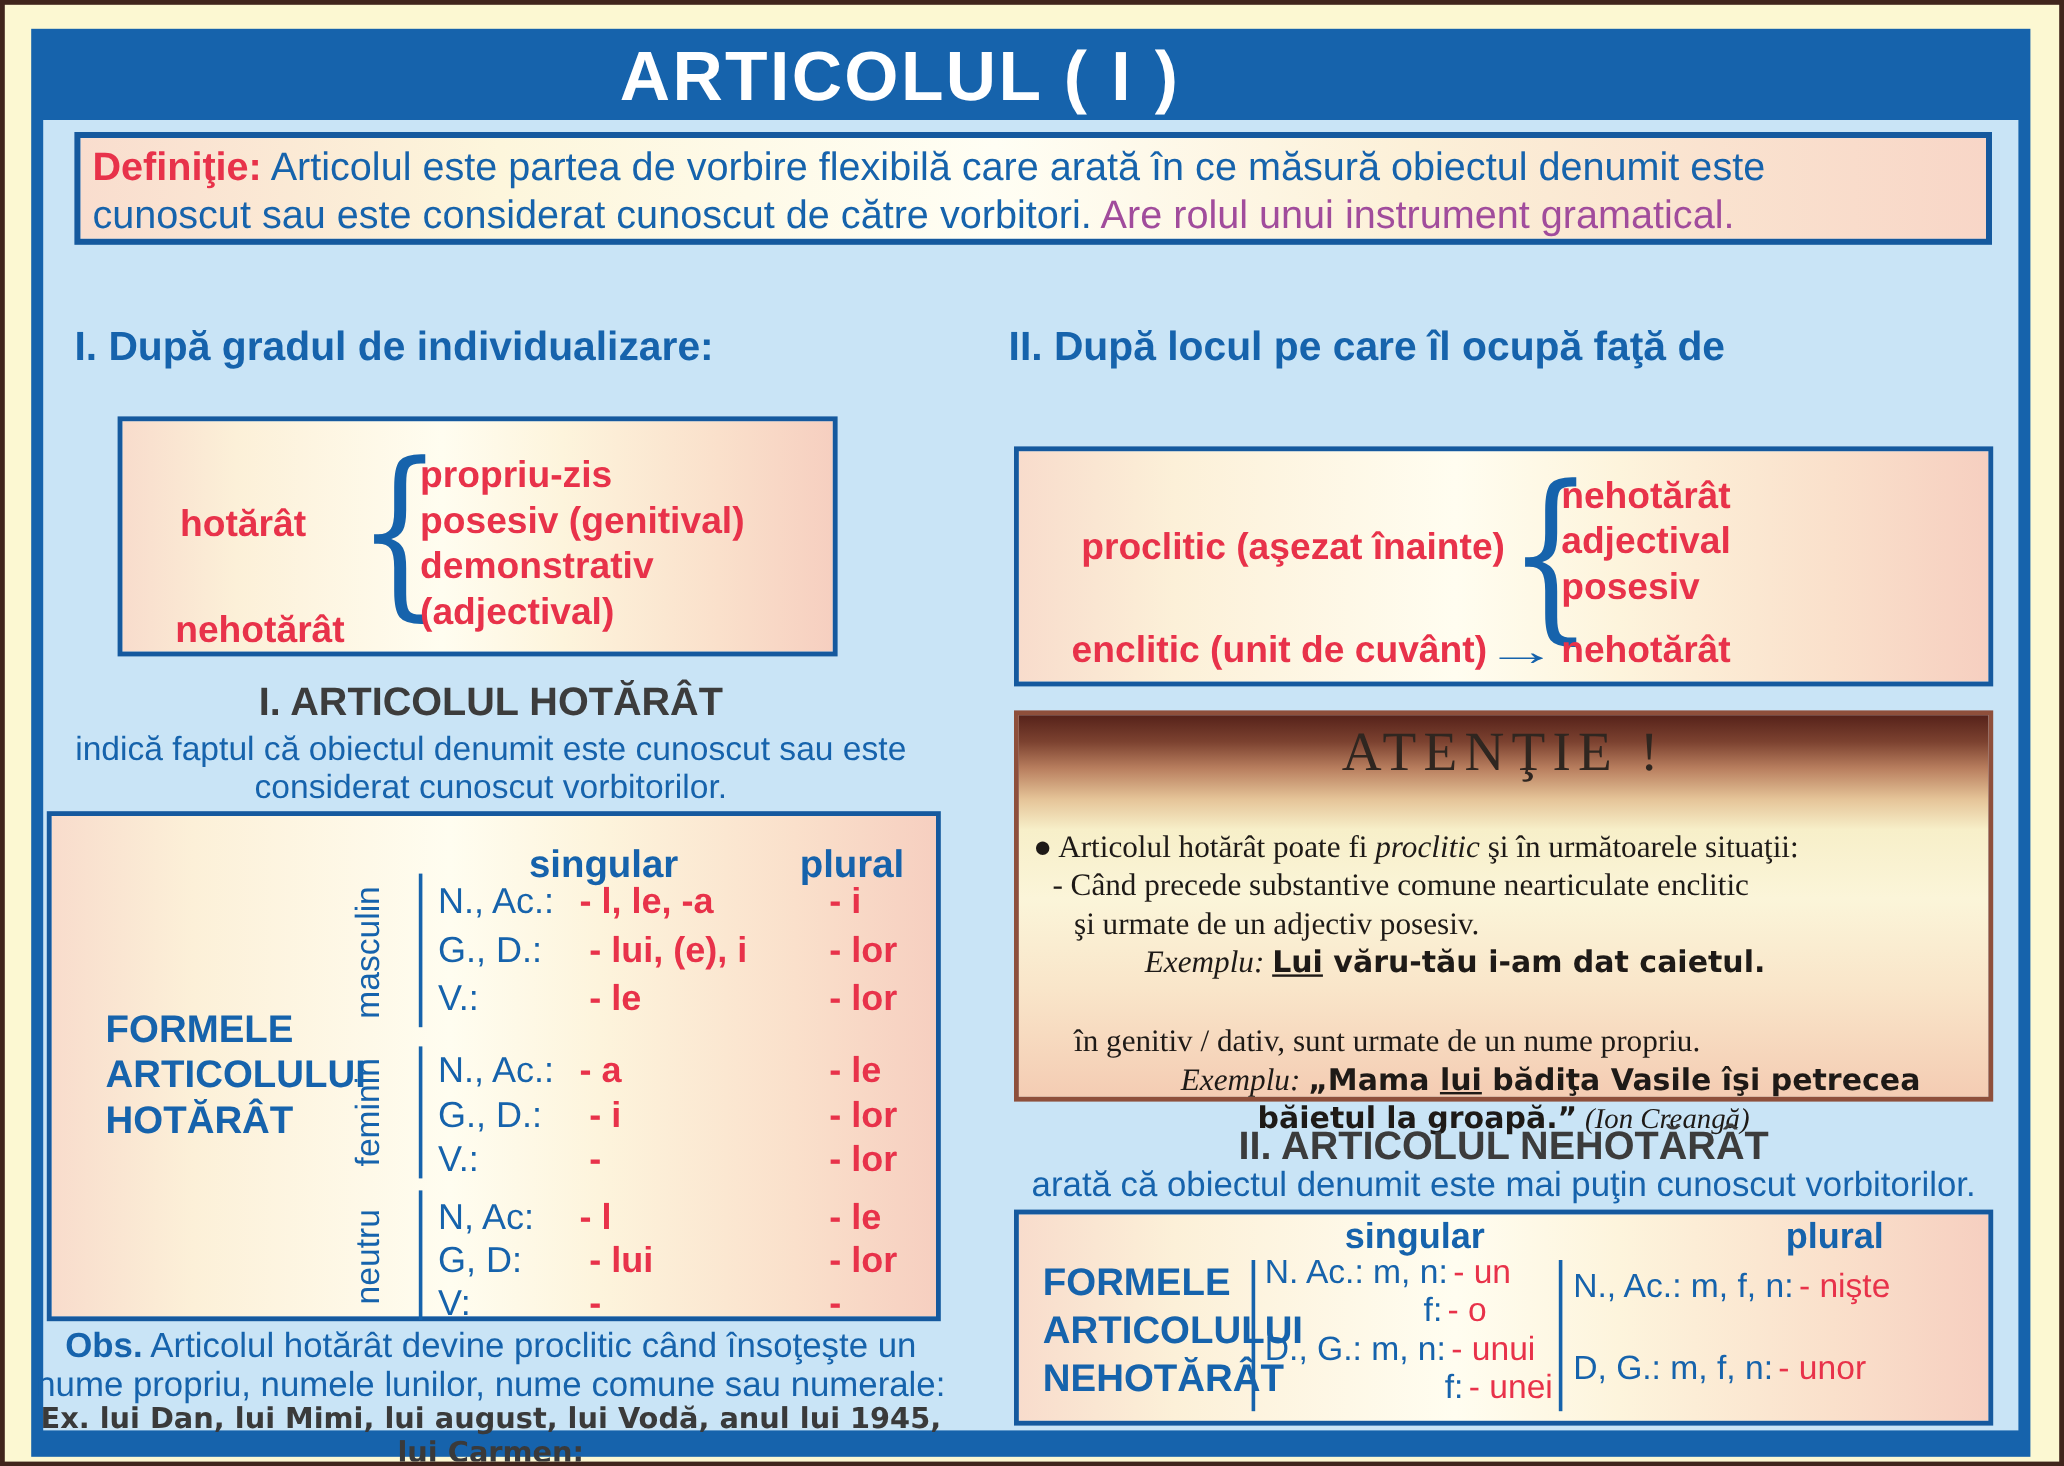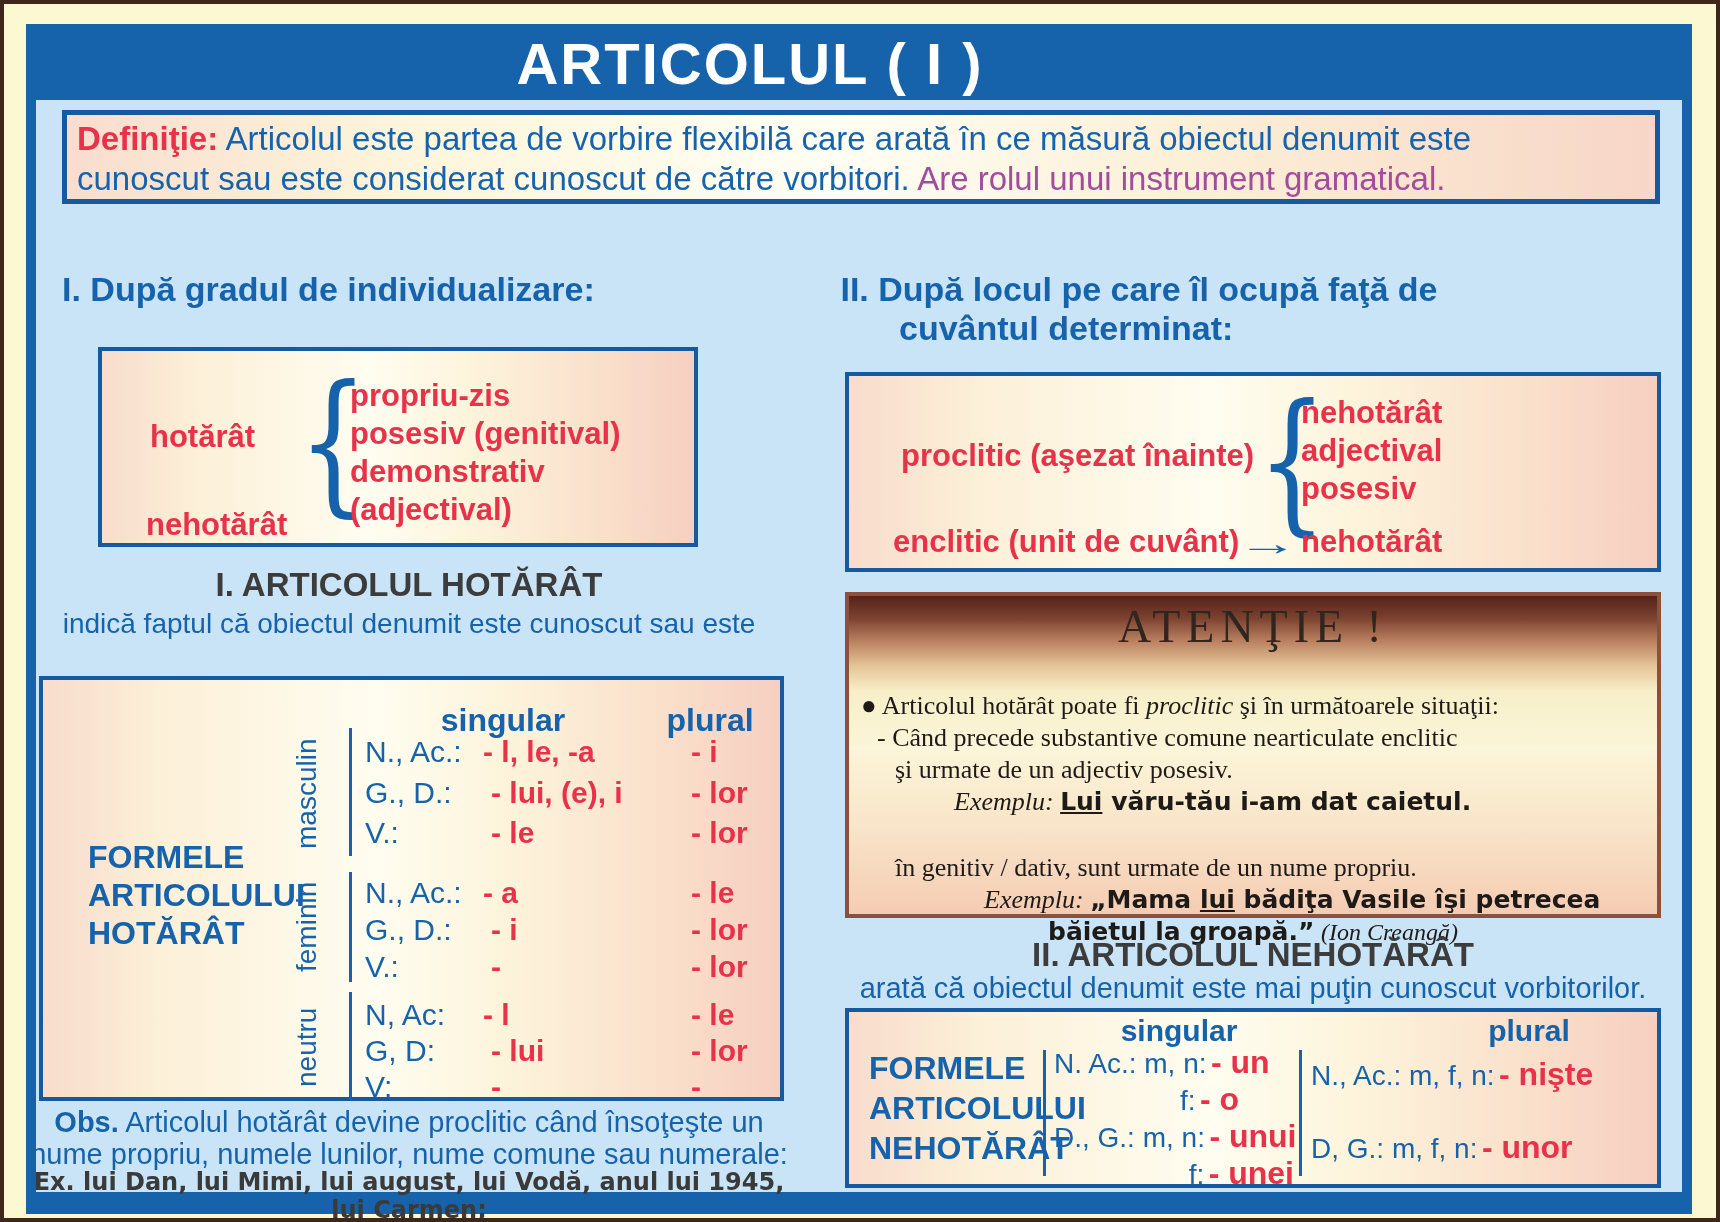--- a/index.html
+++ b/index.html
@@ -72,21 +72,21 @@
   }
   .atentie .line{position:absolute;white-space:nowrap;margin-top:33px;}
   .ital{font-style:italic;}
   .exfont{font-family:"DejaVu Sans",sans-serif;font-weight:bold;font-size:25px;}
   .und{text-decoration:underline;}
   .obs{font-size:29px;color:var(--blue);}
   .exline{font-family:"DejaVu Sans",sans-serif;font-weight:bold;font-size:24px;color:#3A3A3A;}
   .arrow{color:var(--blue);font-size:34px;font-weight:bold;transform:scaleX(1.8);transform-origin:left center;}
   .colhead{color:var(--blue);font-weight:bold;font-size:32px;text-align:center;}
   .nh-case{color:var(--blue);font-size:28px;white-space:nowrap;}
-  .nh-val{color:var(--red);font-weight:bold;font-size:32px;}
+  .nh-val{color:var(--red);font-weight:normal;font-size:28px;}
 </style>
 </head>
 <body>
 
 <div class="poster">
 
   <div class="abs frame"></div>
   <div class="abs content"></div>
 
   <div class="abs title">ARTICOLUL ( I )</div>
@@ -111,38 +111,38 @@
     <div class="abs" style="left:248px;top:26px;line-height:38px;">
       <div class="red boxtxt">propriu-zis</div>
       <div class="red boxtxt">posesiv (genitival)</div>
       <div class="red boxtxt">demonstrativ (adjectival)</div>
     </div>
     <span class="abs red boxtxt" style="left:44px;top:156px;">nehotărât</span>
   </div>
 
   <div class="abs" style="left:790px;top:266px;width:690px;">
     <div class="sect-heading center">II. După locul pe care îl ocupă faţă de</div>
-    <div class="sect-heading" style="padding-left:105px;">cuvântul determinat:</div>
   </div>
 
   <div class="abs warmbox" style="left:841px;top:368px;width:816px;height:200px;">
     <span class="abs red boxtxt" style="left:52px;top:62px;">proclitic (aşezat înainte)</span>
     <span class="abs brace" style="left:408px;top:8px;">{</span>
     <div class="abs" style="left:452px;top:18px;line-height:38px;">
       <div class="red boxtxt">nehotărât</div>
       <div class="red boxtxt">adjectival</div>
       <div class="red boxtxt">posesiv</div>
     </div>
     <span class="abs red boxtxt" style="left:44px;top:148px;">enclitic (unit de cuvânt)</span>
     <span class="abs arrow" style="left:388px;top:148px;">→</span>
     <span class="abs red boxtxt" style="left:452px;top:148px;">nehotărât</span>
   </div>
 
   <div class="abs dark-heading center" style="left:30px;top:562px;width:750px;">I. ARTICOLUL HOTĂRÂT</div>
   <div class="abs sub center" style="left:30px;top:604px;width:750px;">indică faptul că obiectul denumit este cunoscut sau este</div>
+  <div class="abs sub center" style="left:30px;top:636px;width:750px;">considerat cunoscut vorbitorilor.</div>
 
   <div class="abs warmbox" style="left:35px;top:672px;width:745px;height:425px;">
     <div class="abs colhead" style="left:355px;top:22px;width:210px;">singular</div>
     <div class="abs colhead" style="left:592px;top:22px;width:150px;">plural</div>
 
     <div class="abs formele" style="left:45px;top:158px;">
       <div>FORMELE</div>
       <div>ARTICOLULUI</div>
       <div>HOTĂRÂT</div>
     </div>

